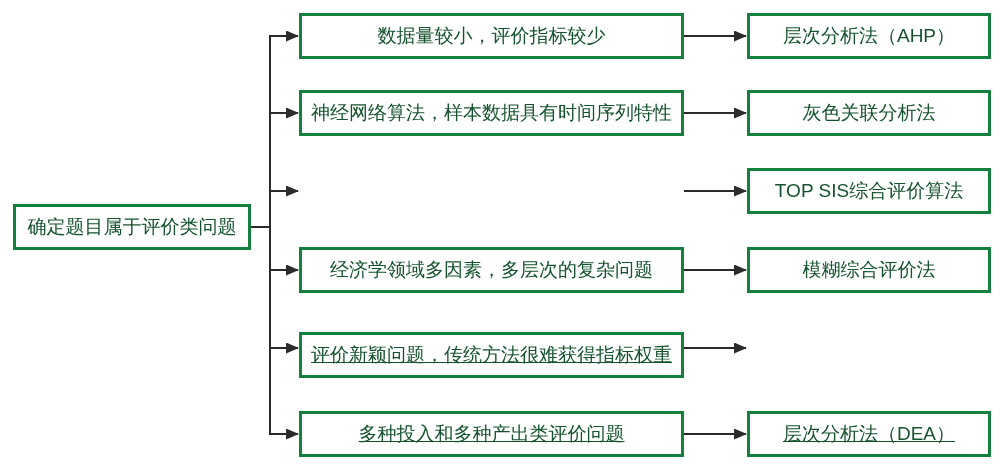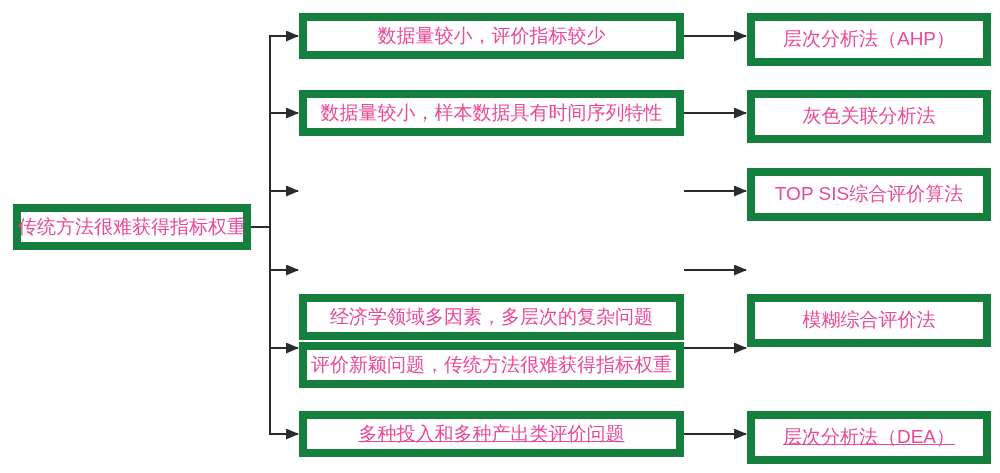--- a/index.html
+++ b/index.html
@@ -17,43 +17,43 @@
   }
   .connectors {
     position: absolute;
     left: 0;
     top: 0;
     pointer-events: none;
   }
   .box {
     position: absolute;
     box-sizing: border-box;
-    border: 8px solid #15803d;
+    border: 3px solid #15803d;
     background: #ffffff;
     display: flex;
     align-items: center;
     justify-content: center;
     text-align: center;
     font-size: 19px;
     line-height: 1.2;
-    color: #ec4899;
+    color: #14532d;
     white-space: nowrap;
   }
   
   .root-box   { left: 13px;  top: 204px; width: 238px; height: 46px; }
   
   .cond       { left: 299px; width: 385px; height: 46px; }
   
-  .method     { left: 747px; width: 244px; height: 53px; }
+  .method     { left: 747px; width: 244px; height: 46px; }
   
   .r1 { top: 13px; }
   .r2 { top: 90px; }
   .r3 { top: 168px; }
-  .r4 { top: 247px; margin-top: 47px; }
-  .r5 { top: 342px; }
+  .r4 { top: 247px; }
+  .r5 { top: 332px; text-decoration: underline; }
   .r6 { top: 411px; text-decoration: underline; }
 </style>
 </head>
 <body>
 
 <div class="canvas">
 
   <svg class="connectors" width="1000" height="473" viewBox="0 0 1000 473">
     <defs>
       <marker id="arrowhead" viewBox="0 0 13 11" refX="12" refY="5.5" markerWidth="13" markerHeight="11" orient="auto" markerUnits="userSpaceOnUse">
@@ -73,24 +73,24 @@
     <line x1="269" y1="434" x2="298" y2="434" stroke="#2b2b2b" stroke-width="2" marker-end="url(#arrowhead)"></line>
 
     <line x1="684" y1="36" x2="746" y2="36" stroke="#2b2b2b" stroke-width="2" marker-end="url(#arrowhead)"></line>
     <line x1="684" y1="113" x2="746" y2="113" stroke="#2b2b2b" stroke-width="2" marker-end="url(#arrowhead)"></line>
     <line x1="684" y1="191" x2="746" y2="191" stroke="#2b2b2b" stroke-width="2" marker-end="url(#arrowhead)"></line>
     <line x1="684" y1="270" x2="746" y2="270" stroke="#2b2b2b" stroke-width="2" marker-end="url(#arrowhead)"></line>
     <line x1="684" y1="348" x2="746" y2="348" stroke="#2b2b2b" stroke-width="2" marker-end="url(#arrowhead)"></line>
     <line x1="684" y1="434" x2="746" y2="434" stroke="#2b2b2b" stroke-width="2" marker-end="url(#arrowhead)"></line>
   </svg>
 
-  <div class="box root-box">传统方法很难获得指标权重</div>
+  <div class="box root-box">确定题目属于评价类问题</div>
 
   <div class="box cond r1">数据量较小，评价指标较少</div>
-  <div class="box cond r2">数据量较小，样本数据具有时间序列特性</div>
+  <div class="box cond r2">神经网络算法，样本数据具有时间序列特性</div>
   <div class="box cond r4">经济学领域多因素，多层次的复杂问题</div>
   <div class="box cond r5">评价新颖问题，传统方法很难获得指标权重</div>
   <div class="box cond r6">多种投入和多种产出类评价问题</div>
 
   <div class="box method r1">层次分析法（AHP）</div>
   <div class="box method r3">TOP SIS综合评价算法</div>
   <div class="box method r2">灰色关联分析法</div>
   <div class="box method r4">模糊综合评价法</div>
   <div class="box method r6">层次分析法（DEA）</div>
 

